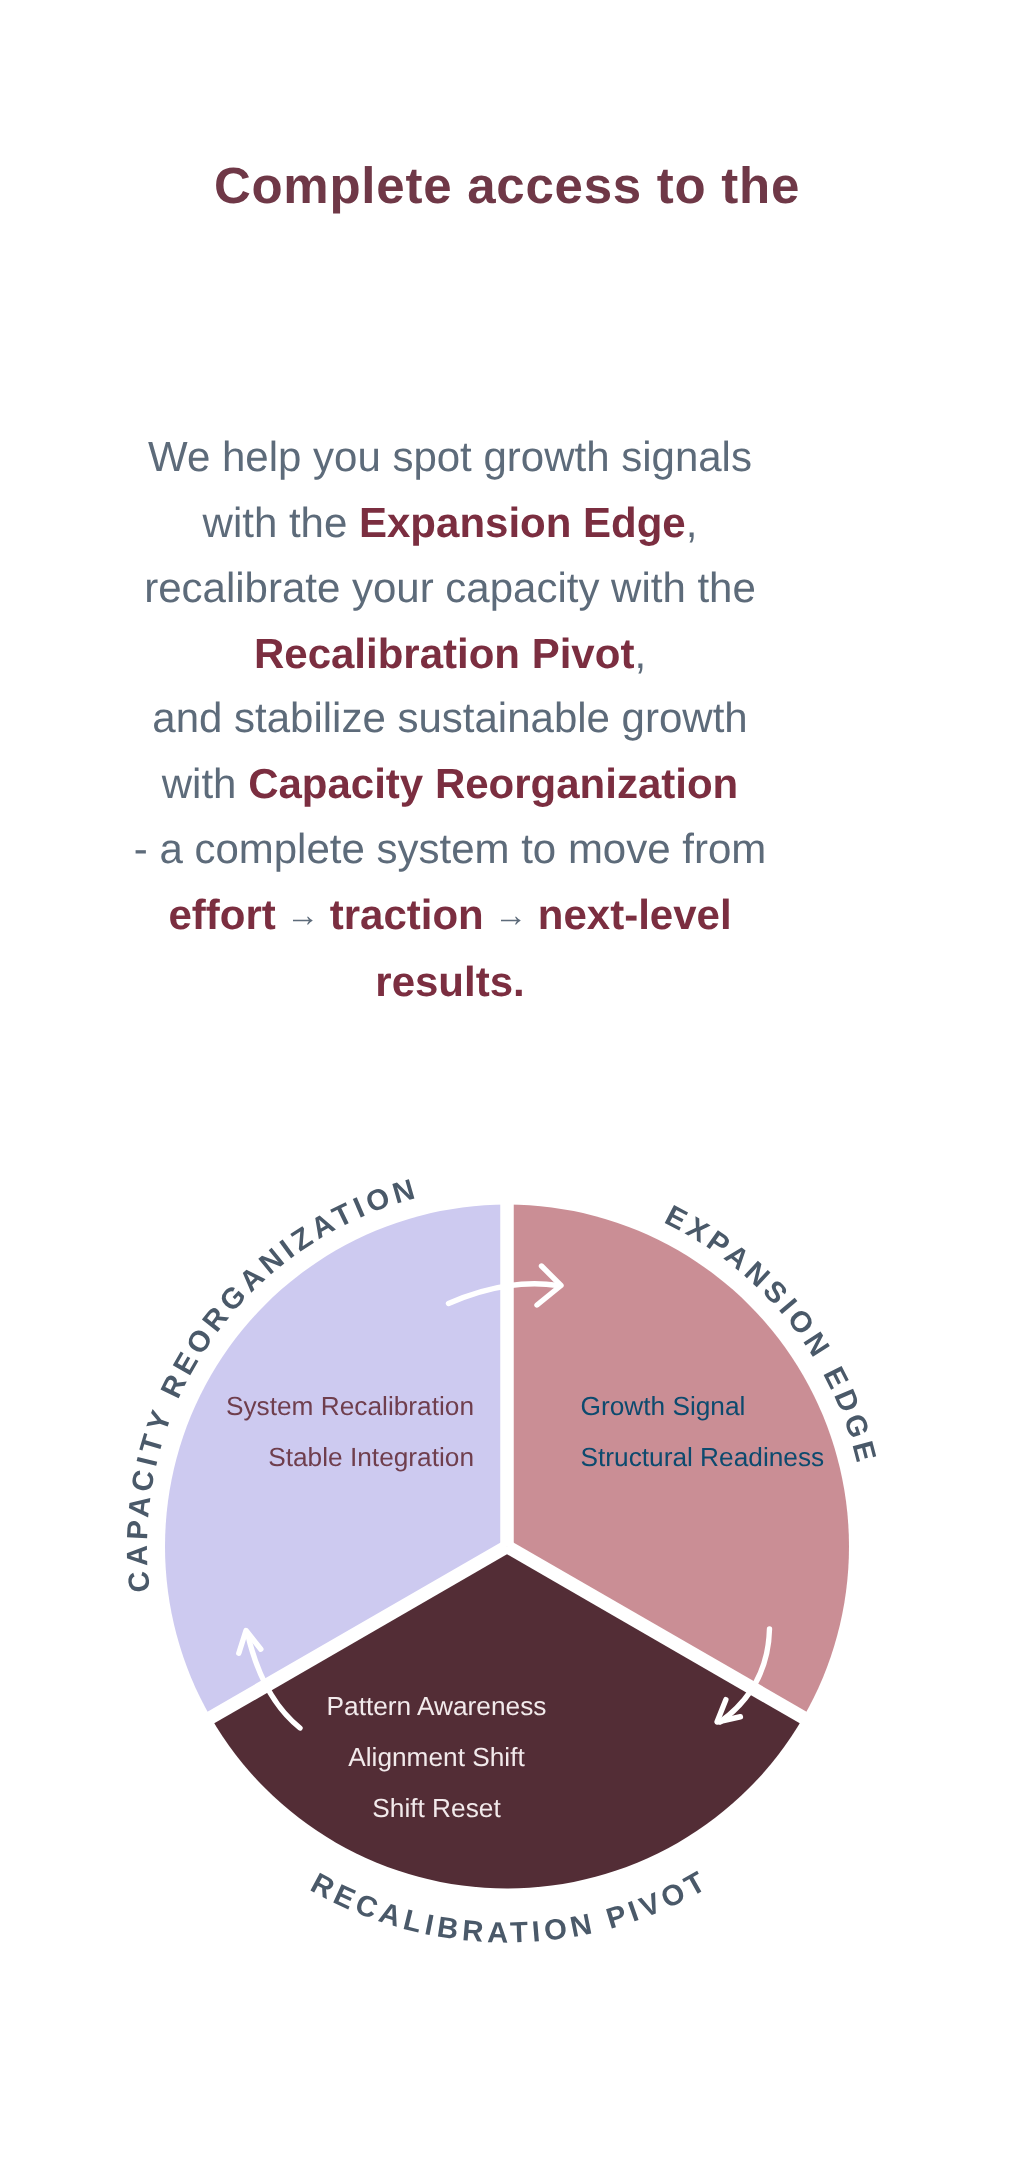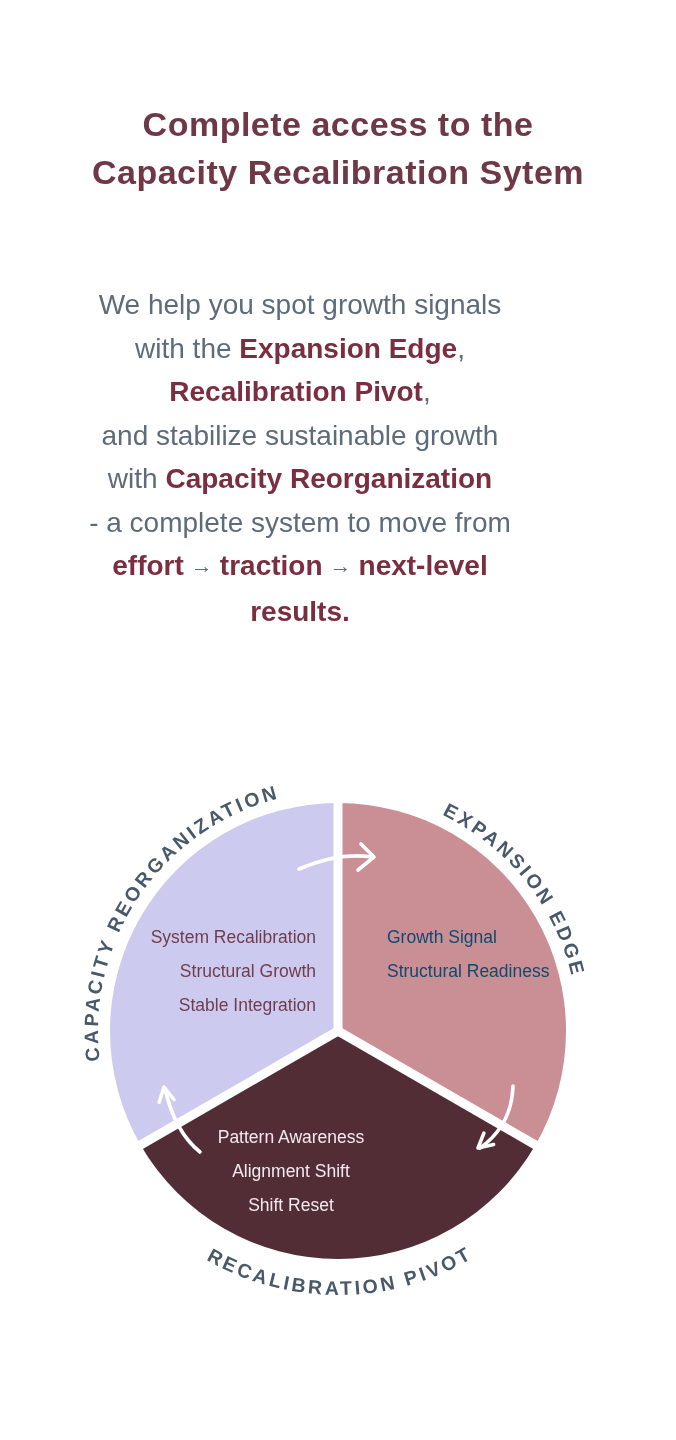--- a/index.html
+++ b/index.html
@@ -28,26 +28,26 @@
   .list-rose{top:920px;left:366px;text-align:left;color:#0c4a6e;}
   .list-maroon{top:1120px;left:0;width:540px;text-align:center;color:#f2eaeb;}
 </style>
 </head>
 <body>
 
 <div id="page">
 
   <div class="title">
     <div>Complete access to the</div>
-    <div>Capacity Recalibration Sytem</div>
   </div>
 
   <div class="intro">
     <div class="iline"><span>We help you spot growth signals</span></div>
     <div class="iline"><span>with the </span><span class="acc">Expansion Edge</span><span>,</span></div>
+    <div class="iline"><span>recalibrate your capacity with the</span></div>
     <div class="iline"><span class="acc">Recalibration Pivot</span><span>,</span></div>
     <div class="iline"><span>and stabilize sustainable growth</span></div>
     <div class="iline"><span>with </span><span class="acc">Capacity Reorganization</span></div>
     <div class="iline"><span>- a complete system to move from</span></div>
     <div class="iline"><span class="acc">effort</span><span class="arr">→</span><span class="acc">traction</span><span class="arr">→</span><span class="acc">next-level</span></div>
     <div class="iline"><span class="acc">results.</span></div>
   </div>
 
   <div class="wheel-wrap">
     <svg width="676" height="620" viewBox="0 0 676 620">
@@ -90,21 +90,20 @@
         <textPath href="#arc-right" startOffset="50%">EXPANSION EDGE</textPath>
       </text>
       <text class="arc-label" text-anchor="middle">
         <textPath href="#arc-bottom" startOffset="50%">RECALIBRATION PIVOT</textPath>
       </text>
     </svg>
   </div>
 
   <div class="seg-list list-lavender">
     <div>System Recalibration</div>
-    <div>Structural Growth</div>
     <div>Stable Integration</div>
   </div>
 
   <div class="seg-list list-rose">
     <div>Growth Signal</div>
     <div>Structural Readiness</div>
   </div>
 
   <div class="seg-list list-maroon">
     <div>Pattern Awareness</div>

